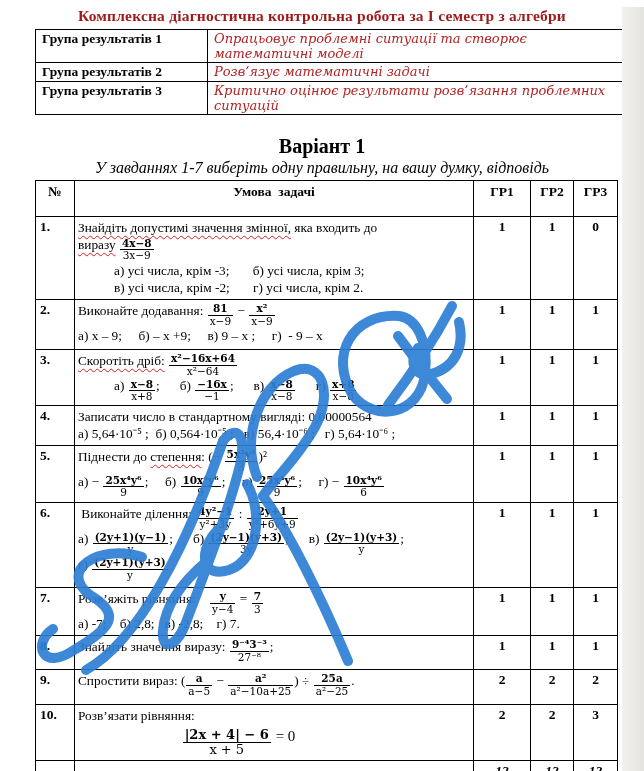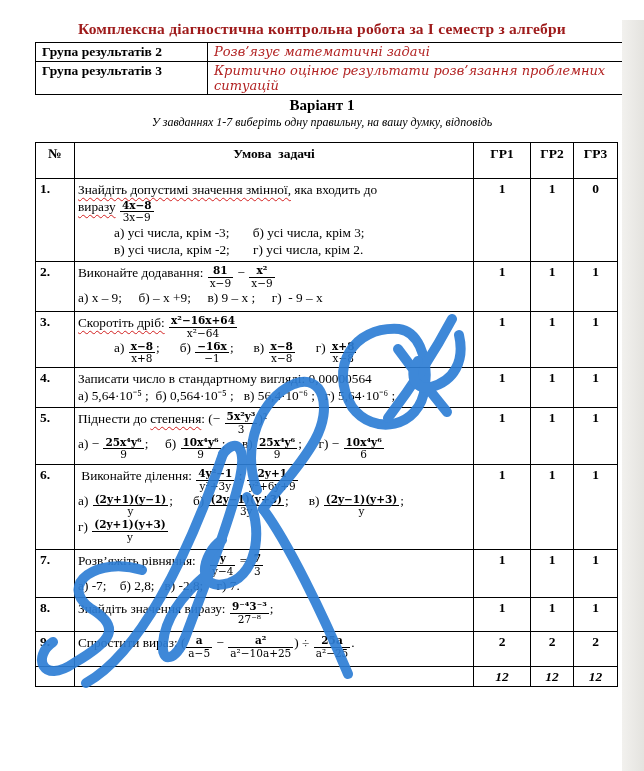--- a/index.html
+++ b/index.html
@@ -5,33 +5,33 @@
   html,body{margin:0;padding:0;}
   body{
     width:644px;height:771px;position:relative;overflow:hidden;
     background:#ffffff;color:#000;
     font-family:"Liberation Serif", serif;
   }
   .page{position:relative;width:644px;height:771px;background:#fff;}
   .edge-right{position:absolute;top:0;right:0;width:22px;height:771px;
     background:linear-gradient(to right,#f2f1ee,#e4e3df);}
   .doc-title{
-    margin:20px 30px 4px 30px;text-align:center;
+    margin:7px 30px 4px 30px;text-align:center;
     font-weight:bold;font-size:15.5px;color:#9e1a1a;letter-spacing:.2px;
   }
   table{border-collapse:collapse;margin-left:35px;table-layout:fixed;}
   td,th{border:1.4px solid #000;vertical-align:top;}
   
   .groups{width:577px;font-size:13.5px;}
   .groups .glabel{width:163px;font-weight:bold;padding:1px 2px 1px 6px;}
   .groups .gvalue{width:414px;padding:1px 4px 1px 6px;
     font-family:"DejaVu Serif", serif;font-style:italic;color:#b22222;font-size:13px;}
   
-  .variant-title{margin-top:2px;text-align:center;font-weight:bold;font-size:15px;}
-  .variant-instr{text-align:center;font-style:italic;font-size:12px;margin:1px 0 12px 0;}
+  .variant-title{margin-top:20px;text-align:center;font-weight:bold;font-size:20px;}
+  .variant-instr{text-align:center;font-style:italic;font-size:16px;margin:1px 0 3px 0;}
   
   .tasks{width:577px;font-size:13.3px;}
   .tasks th{font-weight:bold;text-align:center;vertical-align:top;padding-top:3px;white-space:pre;font-size:13.5px;}
   .col-num{width:36px;}
   .col-task{width:396px;}
   .col-g1{width:54px;margin-top:12px;}
   .col-g2{width:40px;margin-left:7px;}
   .col-g3{width:41px;}
   .cell-num{font-weight:bold;padding:2px 0 0 4px;font-size:13.5px;}
   .cell-task{padding:2px 4px 2px 3px;}
@@ -51,20 +51,24 @@
 </head>
 <body>
 
 <div class="page">
 
   <div class="doc-title">Комплексна діагностична контрольна робота за І семестр з алгебри</div>
 
   <table class="groups">
     <tbody>
       <tr>
+        <td class="glabel">Група результатів 1</td>
+        <td class="gvalue">Опрацьовує проблемні ситуації та створює математичні моделі</td>
+      </tr>
+      <tr>
         <td class="glabel">Група результатів 2</td>
         <td class="gvalue">Розв’язує математичні задачі</td>
       </tr>
       <tr>
         <td class="glabel">Група результатів 3</td>
         <td class="gvalue">Критично оцінює результати розв’язання проблемних ситуацій</td>
       </tr>
     </tbody>
   </table>
 
@@ -165,20 +169,30 @@
           <td class="cell-score">1</td>
         </tr>
         <tr style="height: 35px;">
           <td class="cell-num">9.</td>
           <td class="cell-task">
             <div class="line"><span>Спростити вираз: (</span><span class="frac"><span class="fn">a</span><span class="fd">a−5</span></span><span> − </span><span class="frac"><span class="fn">a²</span><span class="fd">a²−10a+25</span></span><span>) ÷ </span><span class="frac"><span class="fn">25a</span><span class="fd">a²−25</span></span><span>.</span></div>
           </td>
           <td class="cell-score">2</td>
           <td class="cell-score">2</td>
           <td class="cell-score">2</td>
+        </tr>
+        <tr style="height: 47px;">
+          <td class="cell-num">10.</td>
+          <td class="cell-task">
+            <div class="line"><span>Розв’язати рівняння:</span></div>
+            <div class="line eq"><span class="frac"><span class="fn">|2x + 4| − 6</span><span class="fd">x + 5</span></span><span> = 0</span></div>
+          </td>
+          <td class="cell-score">2</td>
+          <td class="cell-score">2</td>
+          <td class="cell-score">3</td>
         </tr>
       </tbody>
     <tbody>
       <tr style="height:16px;font-style:italic;">
         <td class="cell-num"></td>
         <td class="cell-task"></td>
         <td class="cell-score">12</td>
         <td class="cell-score">12</td>
         <td class="cell-score">12</td>
       </tr>

